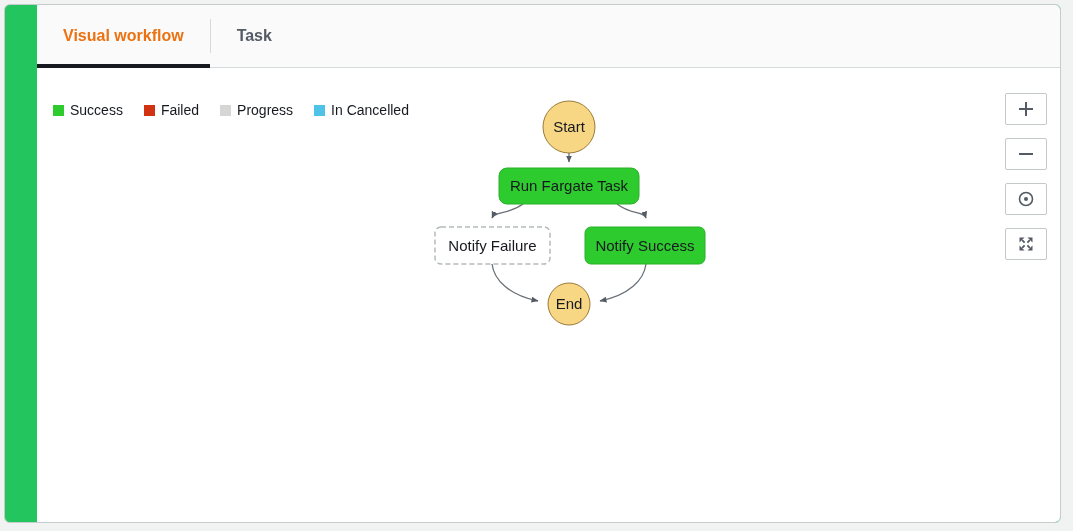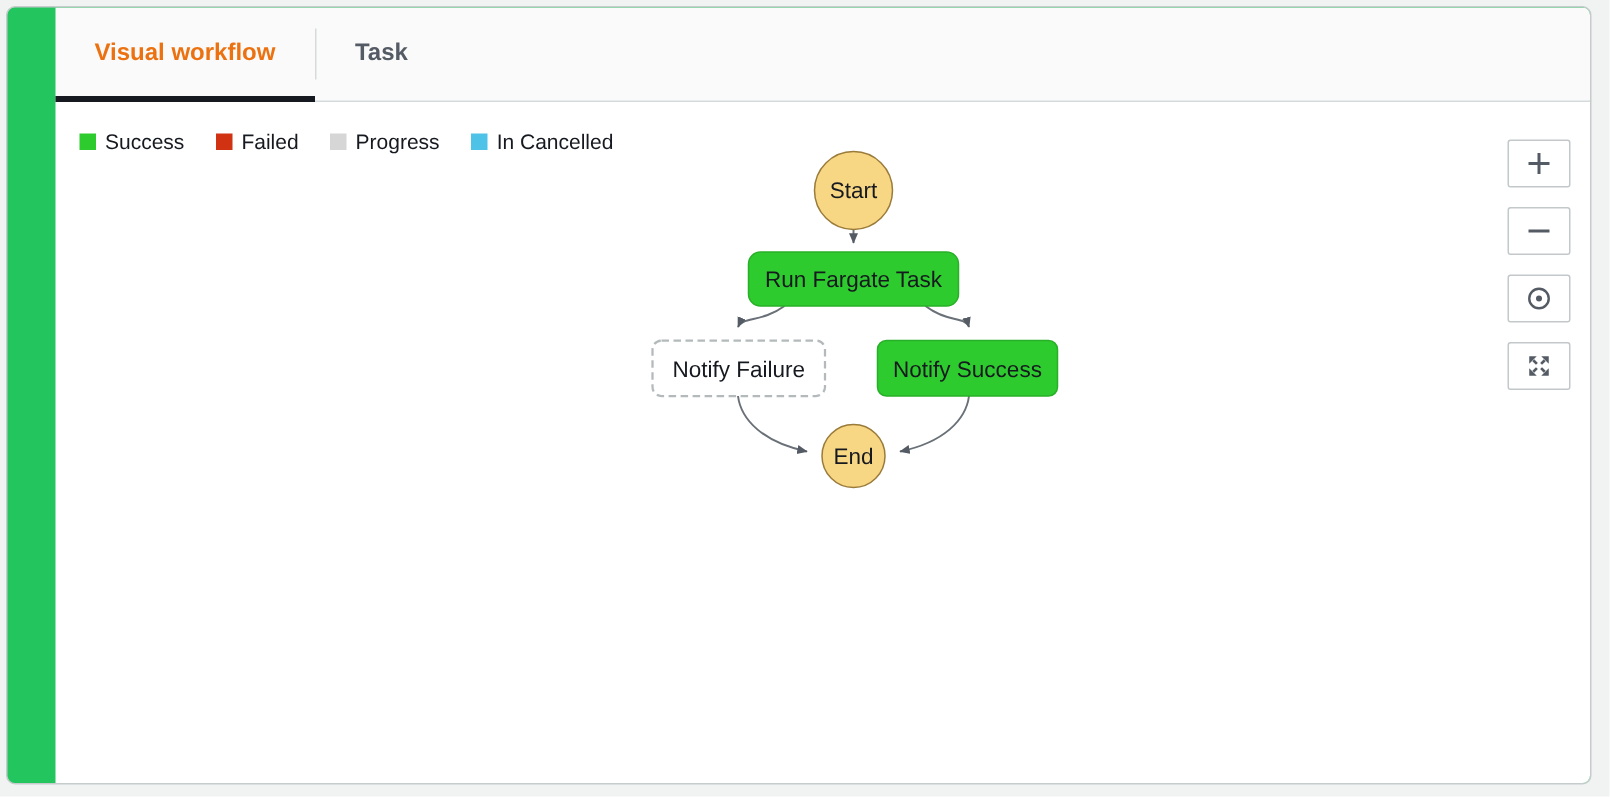--- a/index.html
+++ b/index.html
@@ -25,21 +25,21 @@
   .tab.active::after{
     content:"";position:absolute;left:0;right:0;bottom:-1px;height:4px;background:#16191f;
   }
   .tab.inactive{color:#545b64;}
   .tab-divider{width:1px;background:#d5dbdb;align-self:center;height:34px;}
   
   .canvas{position:relative;height:456px;background:#ffffff;}
   .legend{
     position:absolute;left:16px;top:18px;display:flex;align-items:center;gap:21px;
   }
-  .legend-item{display:flex;align-items:center;gap:6px;}
+  .legend-item{display:flex;align-items:center;gap:6px;margin-top:16px;}
   .legend-swatch{width:11px;height:11px;display:inline-block;}
   .legend-label{font-size:14px;color:#16191f;}
   
   .controls{
     position:absolute;top:25px;right:13px;display:flex;flex-direction:column;gap:13px;
   }
   .ctrl-btn{
     width:42px;height:32px;background:#ffffff;border:1px solid #c3c8ca;border-radius:2px;
     display:flex;align-items:center;justify-content:center;cursor:pointer;padding:0;
   }

